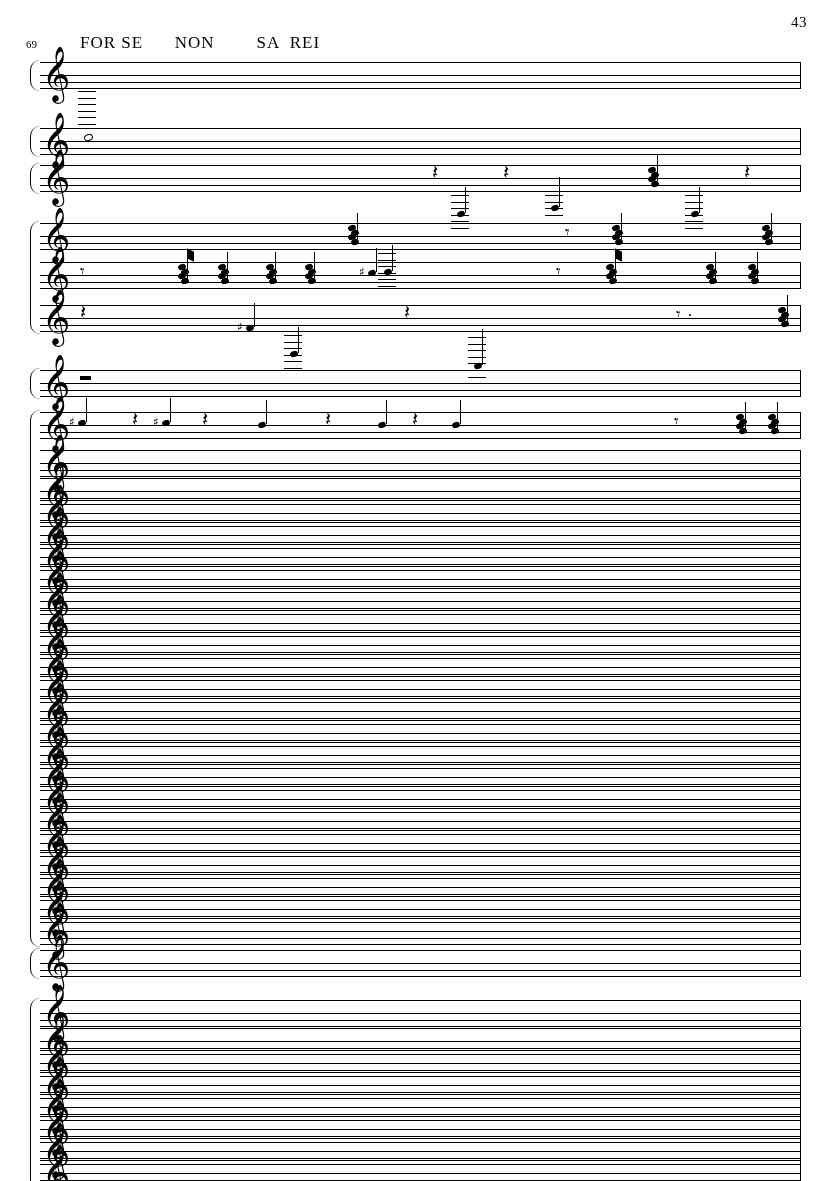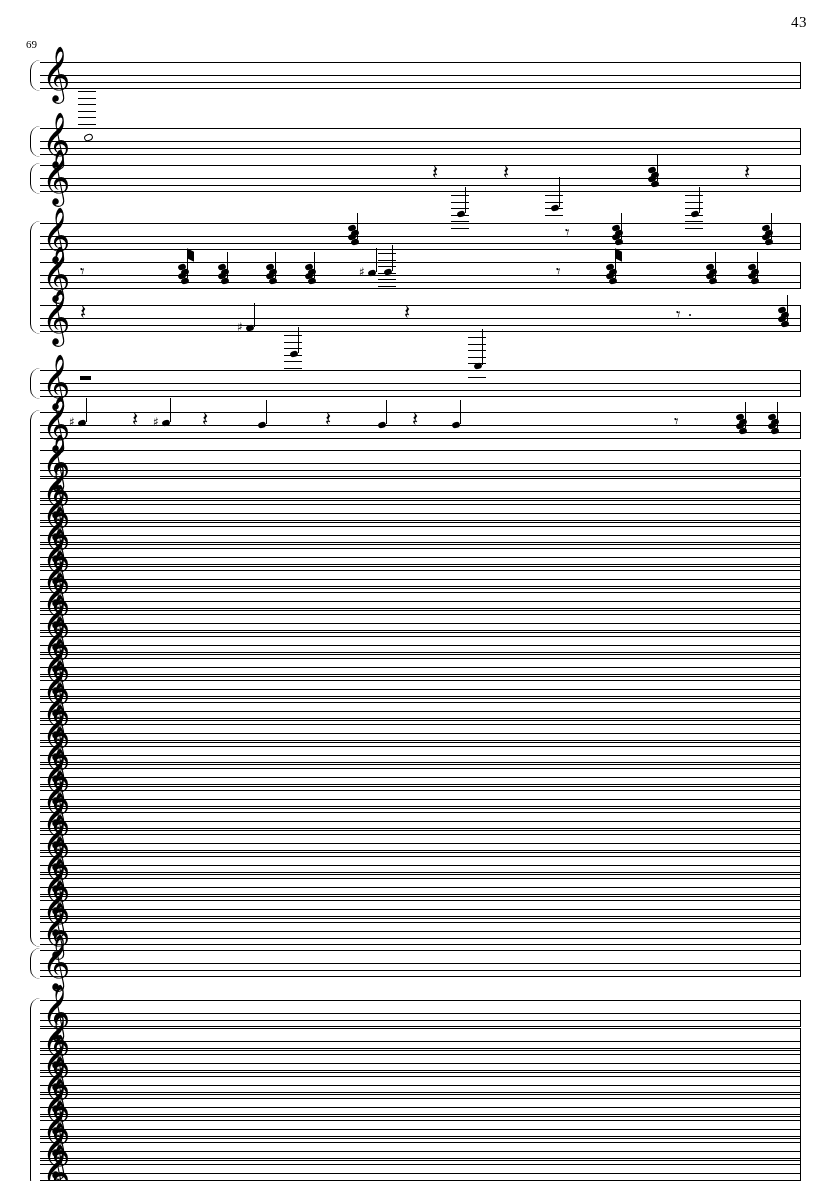--- a/index.html
+++ b/index.html
@@ -43,20 +43,21 @@
   .flag{position:absolute;font-family:"DejaVu Sans",sans-serif;font-size:13px;line-height:1;}
   .brace{position:absolute;left:30px;width:9px;border-left:1.6px solid #000;border-top-left-radius:10px;border-bottom-left-radius:10px;}
 </style>
 </head>
 <body>
 
 <div class="page">
 
   <div class="page-number">43</div>
   <div class="measure-number">69</div>
+  <div class="lyrics">FOR SE      NON        SA  REI</div>
 
   <div id="staff-layer">
       <div class="staff" style="left: 40px; top: 62px; width: 760px;"></div>
       <div class="barline" style="left: 800px; top: 62px; height: 27.2px;"></div>
       <div class="staff" style="left: 40px; top: 128px; width: 760px;"></div>
       <div class="barline" style="left: 800px; top: 128px; height: 27.2px;"></div>
       <div class="staff" style="left: 40px; top: 165px; width: 760px;"></div>
       <div class="barline" style="left: 800px; top: 165px; height: 27.2px;"></div>
       <div class="staff" style="left: 40px; top: 223px; width: 760px;"></div>
       <div class="barline" style="left: 800px; top: 223px; height: 27.2px;"></div>

